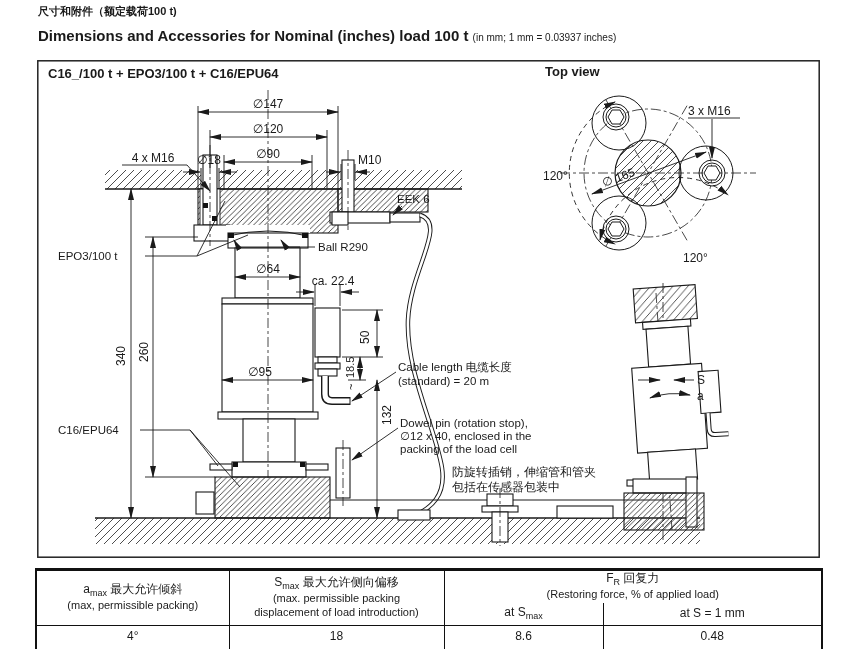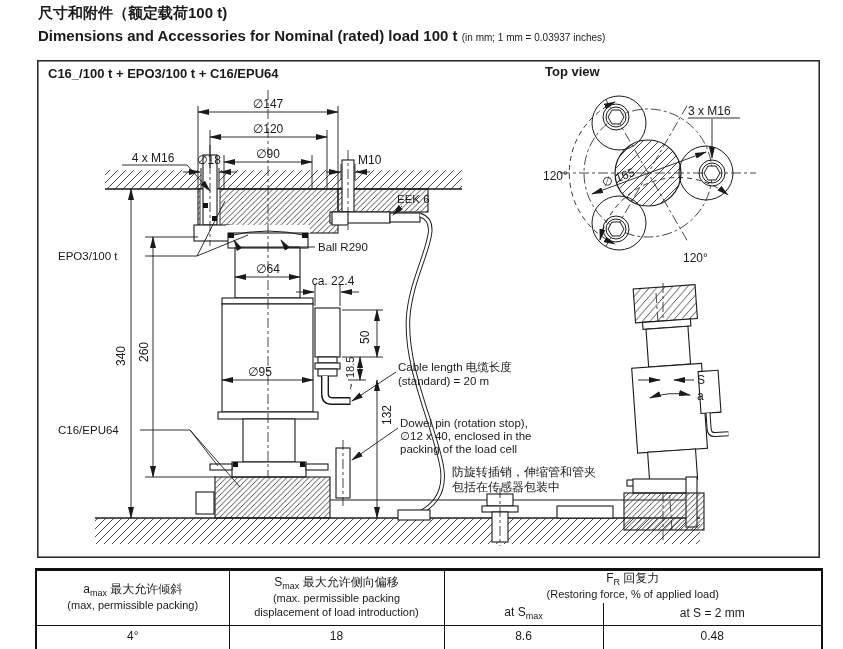--- a/index.html
+++ b/index.html
@@ -1,18 +1,18 @@
 <!DOCTYPE html>
 <html><head>
 <meta charset="utf-8">
 <style>
   html,body{margin:0;padding:0;background:#fff;}
   body{width:843px;height:649px;position:relative;font-family:"Liberation Sans","DejaVu Sans",sans-serif;color:#1a1a1a;overflow:hidden;}
   .abs{position:absolute;}
-  #title-cn{left:38px;top:4px;font-size:15px;font-weight:bold;}
+  #title-cn{left:38px;top:4px;font-size:11px;font-weight:bold;}
   #title-en{left:38px;top:27px;font-size:15px;font-weight:bold;}
   #title-en .note{font-weight:normal;font-size:10px;}
   #frame{left:37px;top:60px;width:783px;height:412px;}
   
   #spec-table{left:35px;top:568px;width:786px;border-collapse:collapse;table-layout:fixed;
     border-top:3px solid #111;border-bottom:4px solid #111;border-left:2px solid #111;border-right:2px solid #111;}
   #spec-table td,#spec-table th{border:1px solid #111;font-weight:normal;text-align:center;vertical-align:middle;padding:1px 2px;font-size:12px;line-height:1.15;}
   #spec-table .en{font-size:11px;}
   #spec-table sub{font-size:9px;}
   #spec-table .vrow td{height:21px;font-size:12px;}
@@ -27,21 +27,21 @@
   .cl{stroke:#1a1a1a;stroke-width:0.8;fill:none;stroke-dasharray:10 3 3 3;}
   .part{fill:#fff;stroke:#1a1a1a;stroke-width:1.1;}
   .hatch{fill:url(#h1);stroke:#1a1a1a;stroke-width:1.1;}
   .blk{fill:#111;stroke:none;}
 </style>
 </head>
 <body>
 
 <div class="abs" id="title-cn">尺寸和附件（额定载荷100 t)</div>
 <div class="abs" id="title-en">
-  <span>Dimensions and Accessories for Nominal (rated) load 100 t</span>
+  <span>Dimensions and Accessories for Nominal (inches) load 100 t</span>
   <span class="note">(in mm; 1 mm = 0.03937 inches)</span>
 </div>
 
 <div class="abs" id="frame">
 <svg width="783" height="498" viewBox="37 60 783 498" xmlns="http://www.w3.org/2000/svg">
   <defs>
     <pattern id="h1" width="8" height="8" patternUnits="userSpaceOnUse">
       <path d="M0,8 L8,0" stroke="#3a3a3a" stroke-width="0.9"></path>
     </pattern>
     <pattern id="h2" width="5.5" height="5.5" patternUnits="userSpaceOnUse">
@@ -313,21 +313,21 @@
     </th>
     <th colspan="2" style="border-bottom:none;">
       <span>F</span><sub>R</sub><span> 回复力</span><br>
       <span class="en">(Restoring force, % of applied load)</span>
     </th>
   </tr>
   <tr class="hdr2">
     <td style="border-top:none;">
       <span>at S</span><sub>max</sub>
     </td>
-    <td style="border-top:none;">at S = 2 mm</td>
+    <td style="border-top:none;">at S = 1 mm</td>
   </tr>
   <tr class="vrow">
     <td>4°</td>
     <td>18</td>
     <td>8.6</td>
     <td>0.48</td>
   </tr>
 </tbody>
   </table>
 

